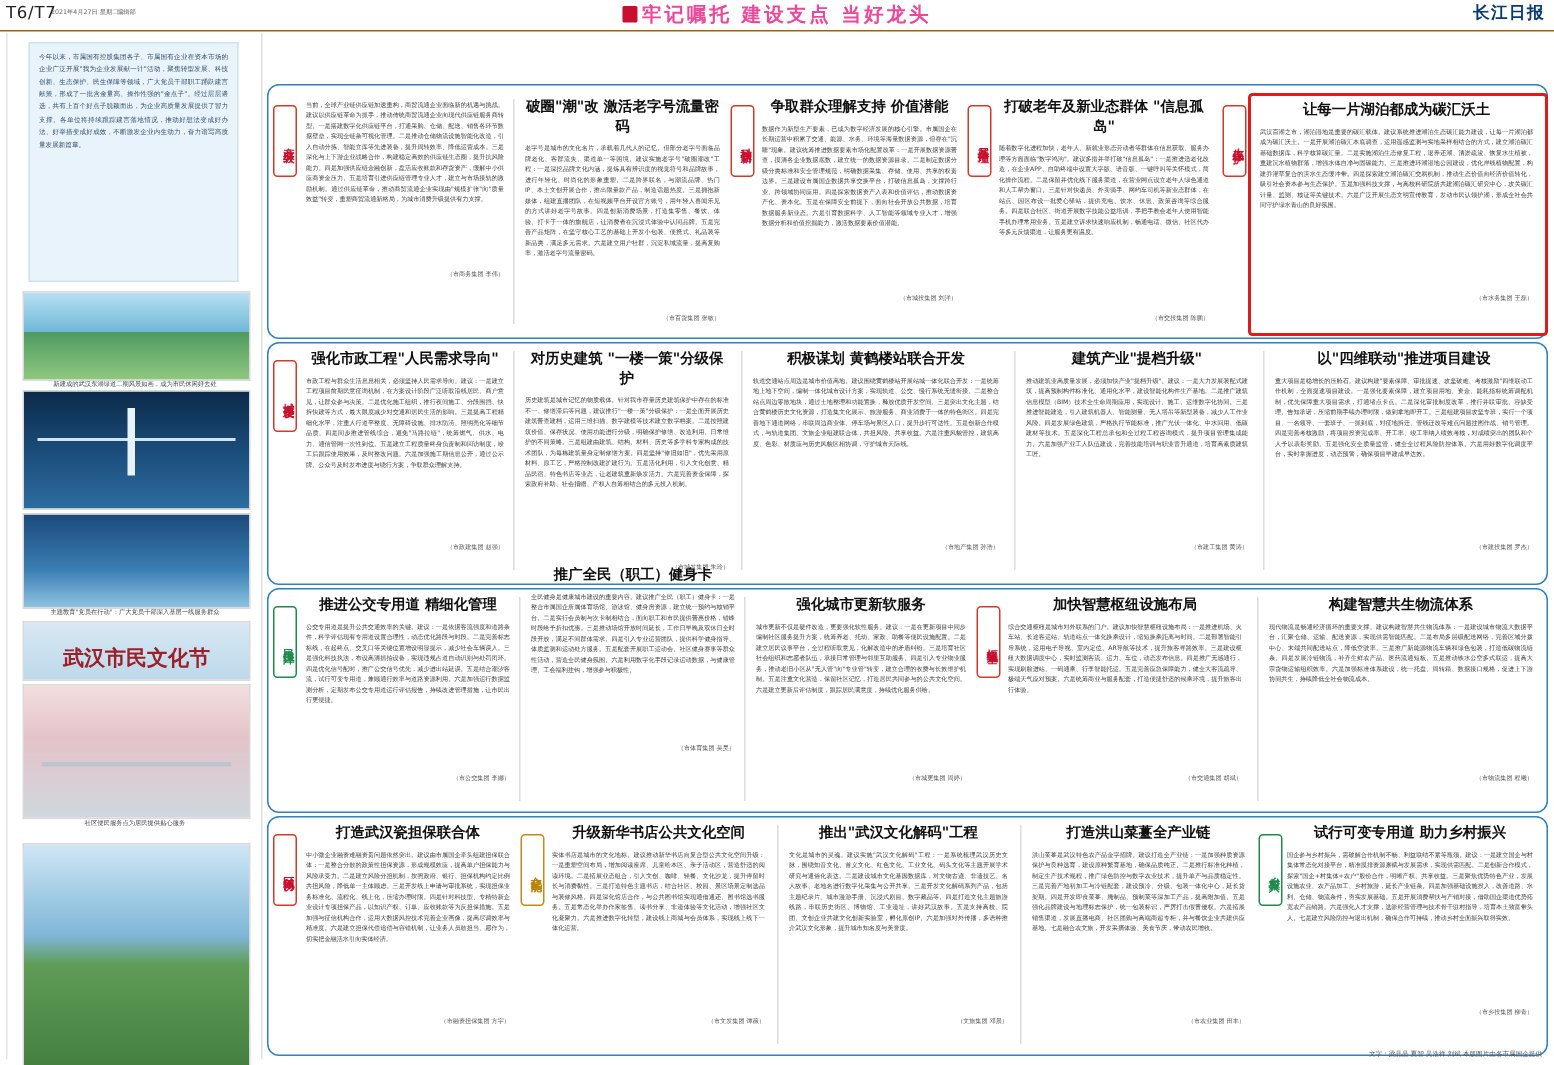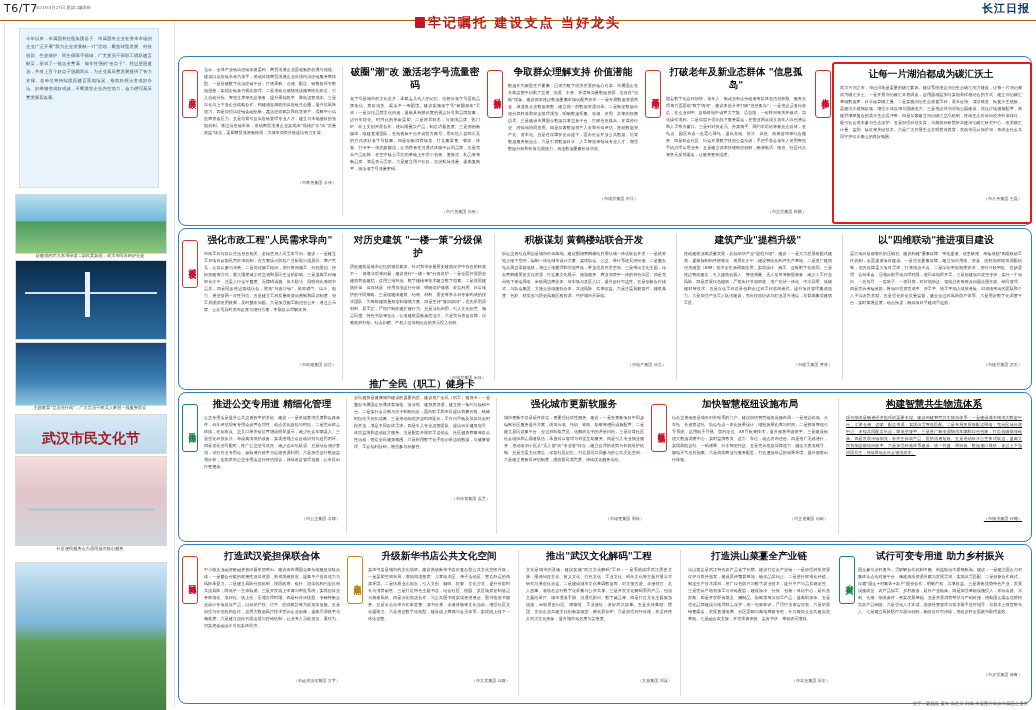--- a/index.html
+++ b/index.html
@@ -25,22 +25,22 @@
   }
   .folio-sub{
     position:absolute;left:34px;top:5px;
     font-size:4.2px;color:#666;
   }
   .folio-sub2{
     position:absolute;left:78px;top:5px;
     font-size:4.2px;color:#666;
   }
   .slogan{
-    position:absolute;left:50%;top:14px;transform:translateX(-50%);
-    font-size:13px;font-weight:bold;color:#b91c1c;
+    position:absolute;left:50%;top:1px;transform:translateX(-50%);
+    font-size:13px;font-weight:bold;color:#ec4899;
     letter-spacing:2px;white-space:nowrap;
   }
   .slogan .seal{
     display:inline-block;width:10px;height:11px;background:#c8102e;
     border-radius:1px;margin-right:3px;vertical-align:-1px;
   }
   .paper-logo{
     position:absolute;right:6px;top:1px;
     font-size:11px;font-weight:bold;color:#0b3a6f;
     letter-spacing:1px;
@@ -310,21 +310,21 @@
 
   <div class="tag" style="left:651px;top:404px;height:48px;">枢纽强基</div>
 
   <div class="col" style="left:672px;top:398px;width:156px;height:138px;">
     <h3>加快智慧枢纽设施布局</h3>
     <div class="body" style="height:100px">综合交通枢纽是城市对外联系的门户。建议加快智慧枢纽设施布局：一是推进机场、火车站、长途客运站、轨道站点一体化换乘设计，缩短换乘距离与时间。二是部署智能引导系统，运用电子导视、室内定位、AR导航等技术，提升旅客寻路效率。三是建设枢纽大数据调度中心，实时监测客流、运力、车位，动态发布信息。四是推广无感通行，实现刷脸进站、一码通乘、行李智能托运。五是完善应急保障能力，健全大客流疏导、极端天气应对预案。六是统筹商业与服务配套，打造便捷舒适的候乘环境，提升旅客出行体验。</div>
     <div class="sig">（市交通集团 胡斌）</div>
   </div>
   <div class="vrule" style="left:838px;top:398px;height:136px;"></div>
 
-  <div class="col" style="left:846px;top:398px;width:176px;height:138px;text-decoration:underline;">
+  <div class="col" style="left:846px;top:398px;width:176px;height:138px;">
     <h3>构建智慧共生物流体系</h3>
     <div class="body" style="height:100px">现代物流是畅通经济循环的重要支撑。建议构建智慧共生物流体系：一是建设城市物流大数据平台，汇聚仓储、运输、配送资源，实现供需智能匹配。二是布局多层级配送网络，完善区域分拨中心、末端共同配送站点，降低空驶率。三是推广新能源物流车辆和绿色包装，打造低碳物流链条。四是发展冷链物流，补齐生鲜农产品、医药流通短板。五是推动铁水公空多式联运，提高大宗货物运输组织效率。六是加强标准体系建设，统一托盘、周转箱、数据接口规格，促进上下游协同共生，持续降低全社会物流成本。</div>
     <div class="sig">（市物流集团 程曦）</div>
   </div>
 
   <div class="tag" style="left:182px;top:556px;height:48px;">区域协同</div>
 
   <div class="col" style="left:204px;top:550px;width:136px;height:148px;">
     <h3>打造武汉瓷担保联合体</h3>
     <div class="body" style="height:110px">中小微企业融资难融资贵问题依然突出。建议由市属国企牵头组建担保联合体：一是整合分散的政策性担保资源，形成规模效应，提高单户担保能力与风险承受力。二是建立风险分担机制，按照政府、银行、担保机构约定比例共担风险，降低单一主体顾虑。三是开发线上申请与审批系统，实现担保业务标准化、流程化、线上化，压缩办理时限。四是针对科技型、专精特新企业设计专项担保产品，以知识产权、订单、应收账款等为反担保措施。五是加强与征信机构合作，运用大数据风控技术完善企业画像，提高尽调效率与精准度。六是建立担保代偿追偿与容错机制，让业务人员敢担当、愿作为，切实把金融活水引向实体经济。</div>

